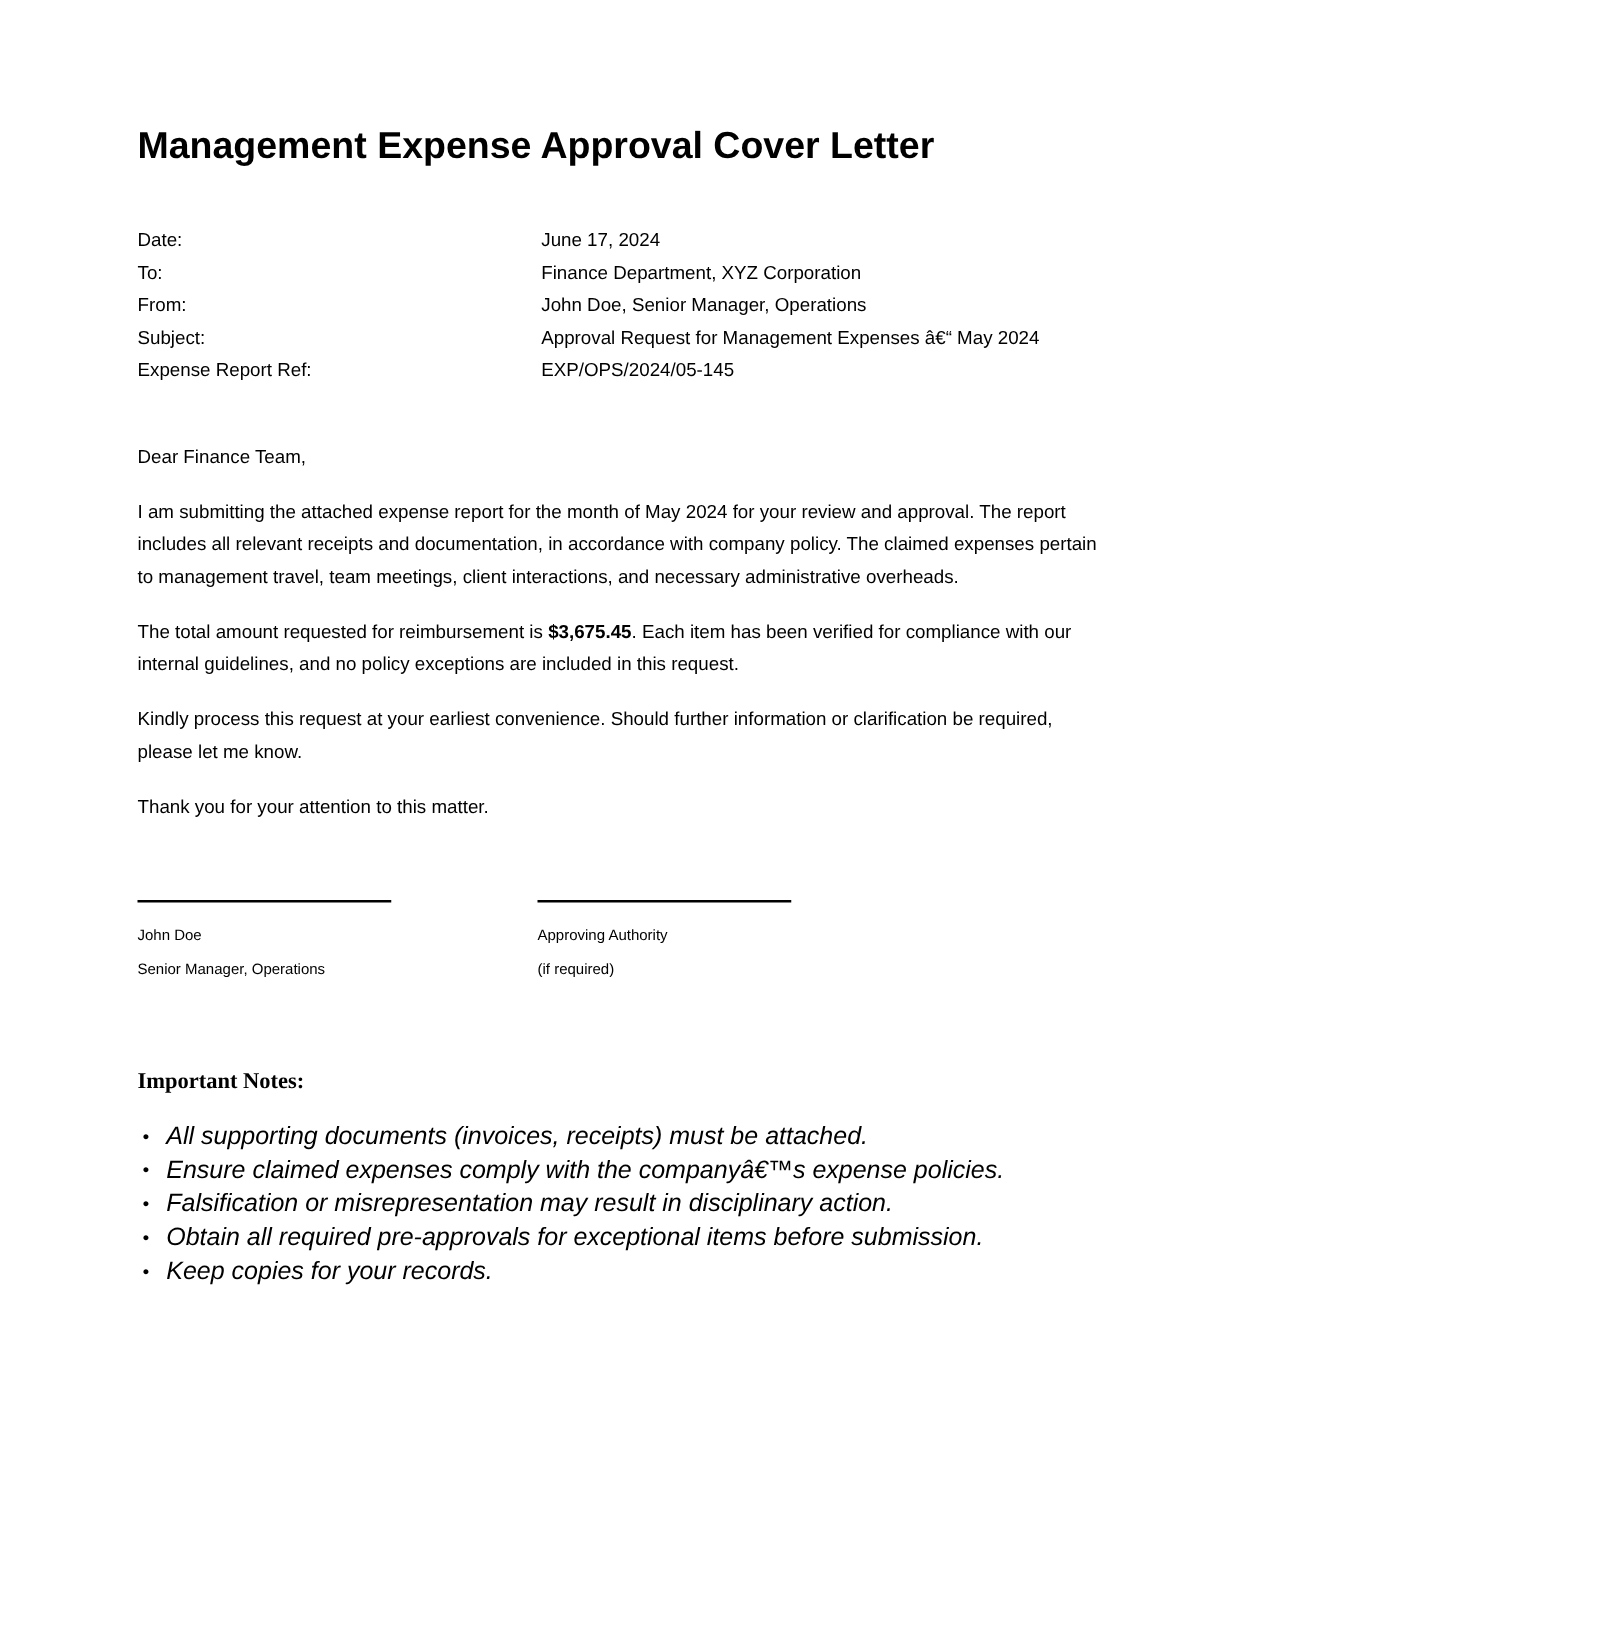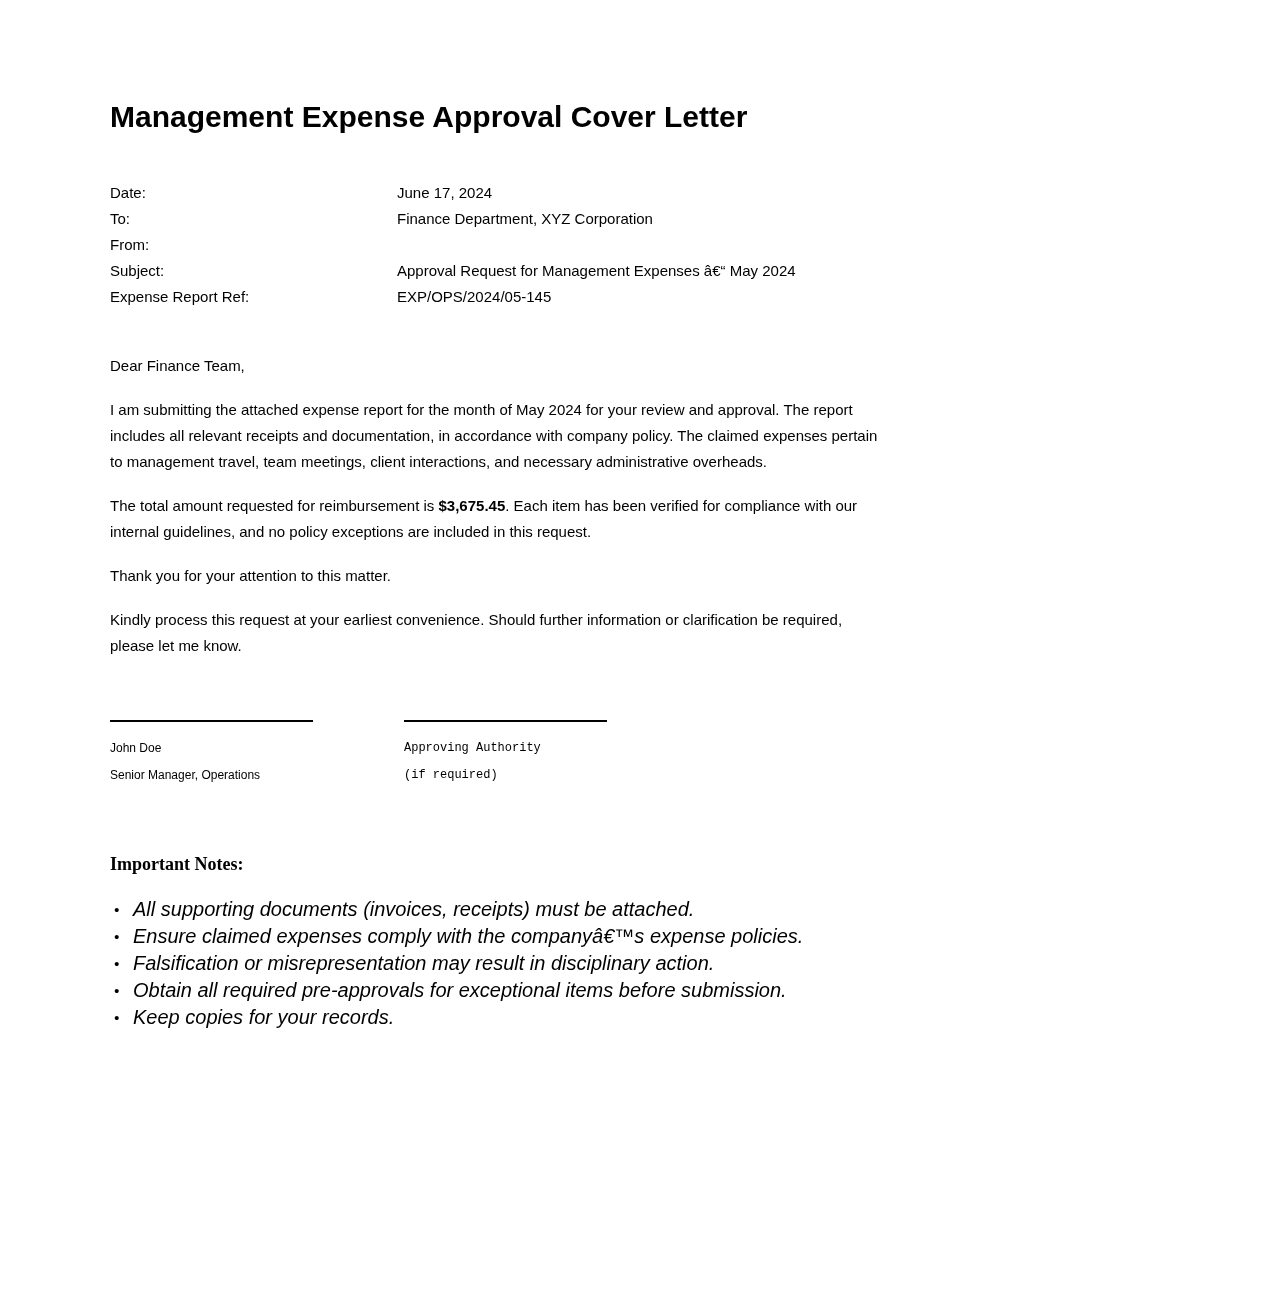--- a/index.html
+++ b/index.html
@@ -25,39 +25,39 @@
     line-height: 34px;
     font-weight: bold;
     margin: 0 0 46px 0;
     letter-spacing: 0;
   }
   .meta-table {
     font-size: 15px;
     line-height: 26px;
     margin: 0 0 43px 0;
   }
-  .meta-row { display: flex; }
+  .meta-row { display: flex; gap: 36px; }
   .meta-label {
     width: 287px;
     flex: 0 0 287px;
   }
   .meta-value { flex: 1; }
   p.body-par {
     font-size: 15px;
     line-height: 26px;
     margin: 18px 0;
     max-width: 1035px;
   }
   p.salutation { margin-top: 0; }
   .sig-row {
     display: flex;
     margin-top: 61px;
   }
   .sig-block { width: 203px; }
-  .sig-block + .sig-block { margin-left: 91px; font-family: Liberation Mono, monospace; }
+  .sig-block + .sig-block { margin-left: 117px; }
   .sig-line {
     border-top: 2px solid #000000;
     width: 203px;
     height: 0;
     margin-bottom: 13px;
   }
   .sig-name, .sig-title {
     font-size: 12px;
     line-height: 27px;
   }
@@ -99,40 +99,41 @@
     <div class="meta-row">
       <div class="meta-label">Date:</div>
       <div class="meta-value">June 17, 2024</div>
     </div>
     <div class="meta-row">
       <div class="meta-label">To:</div>
       <div class="meta-value">Finance Department, XYZ Corporation</div>
     </div>
     <div class="meta-row">
       <div class="meta-label">From:</div>
+      <div class="meta-value">John Doe, Senior Manager, Operations</div>
     </div>
     <div class="meta-row">
       <div class="meta-label">Subject:</div>
       <div class="meta-value">Approval Request for Management Expenses â€“ May 2024</div>
     </div>
     <div class="meta-row">
       <div class="meta-label">Expense Report Ref:</div>
       <div class="meta-value">EXP/OPS/2024/05-145</div>
     </div>
   </div>
 
   <p class="body-par salutation">Dear Finance Team,</p>
 
   <p class="body-par">I am submitting the attached expense report for the month of May 2024 for your review and approval. The report includes all relevant receipts and documentation, in accordance with company policy. The claimed expenses pertain to management travel, team meetings, client interactions, and necessary administrative overheads.</p>
 
   <p class="body-par"><span>The total amount requested for reimbursement is </span><strong>$3,675.45</strong><span>. Each item has been verified for compliance with our internal guidelines, and no policy exceptions are included in this request.</span></p>
 
+  <p class="body-par">Kindly process this request at your earliest convenience. Should further information or clarification be required, please let me know.</p>
+
   <p class="body-par">Thank you for your attention to this matter.</p>
-
-  <p class="body-par">Kindly process this request at your earliest convenience. Should further information or clarification be required, please let me know.</p>
 
   <div class="sig-row">
     <div class="sig-block">
       <div class="sig-line"></div>
       <div class="sig-name">John Doe</div>
       <div class="sig-title">Senior Manager, Operations</div>
     </div>
     <div class="sig-block">
       <div class="sig-line"></div>
       <div class="sig-name">Approving Authority</div>

